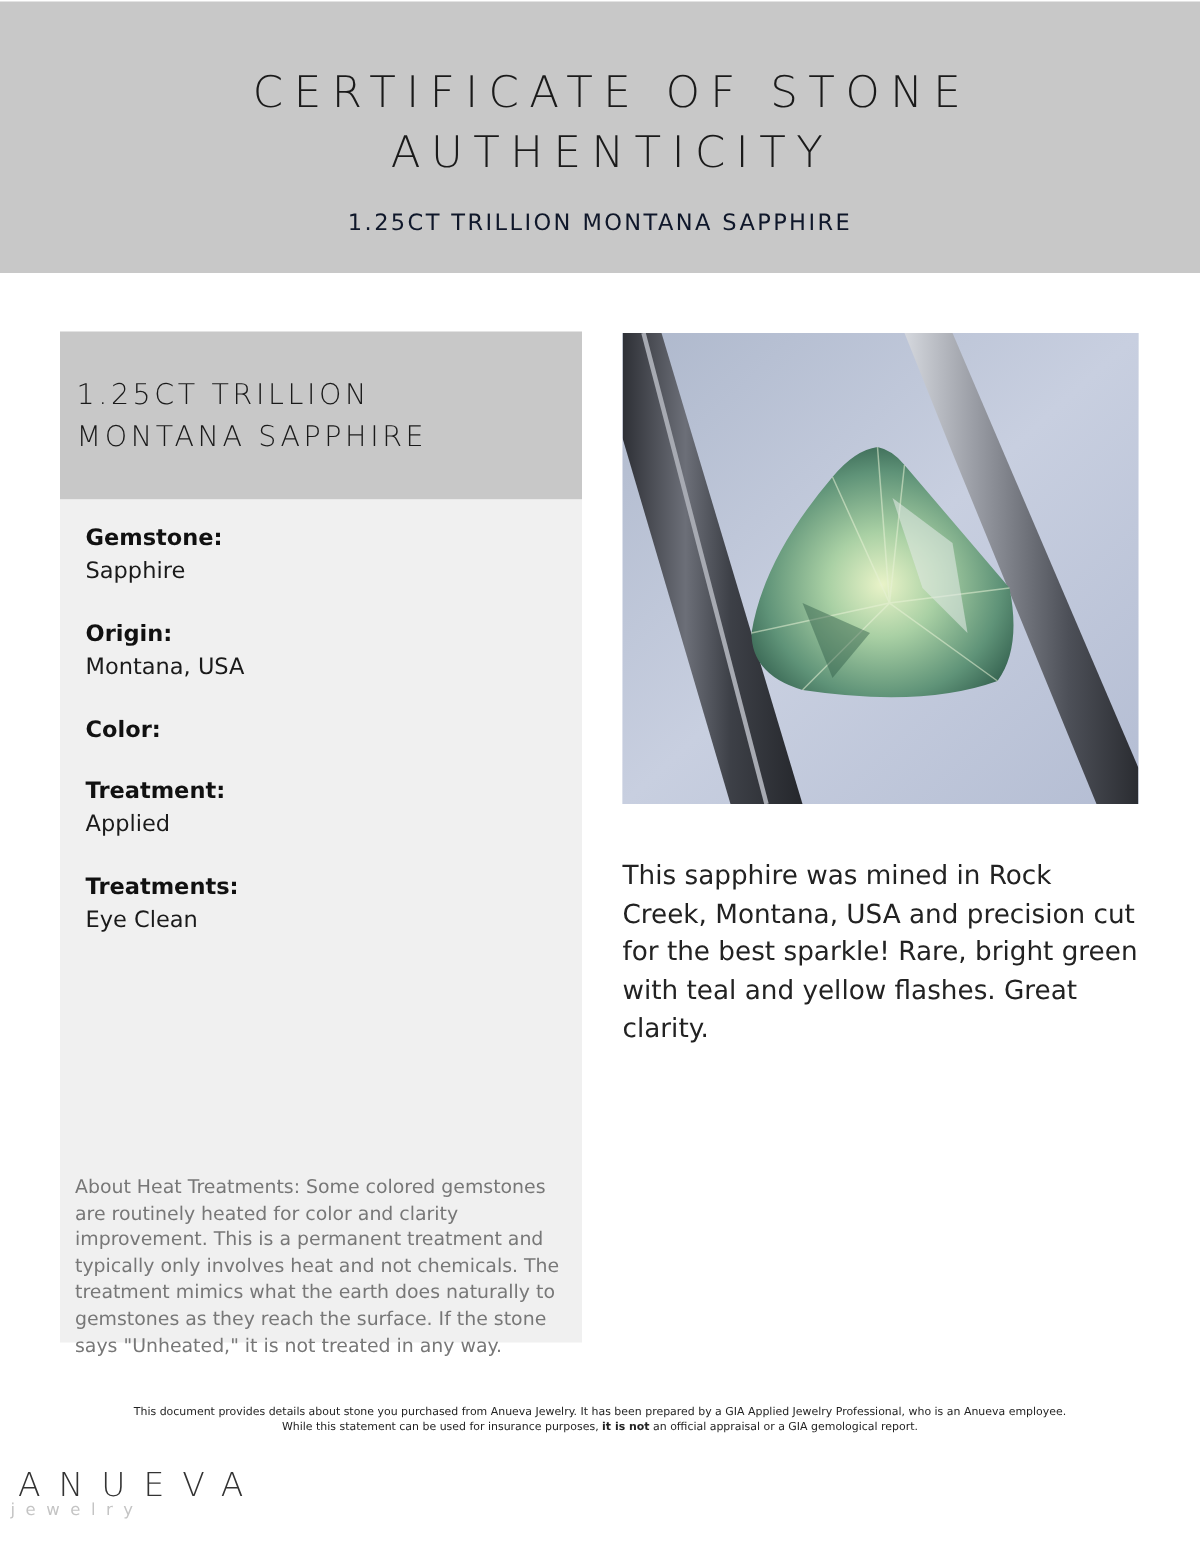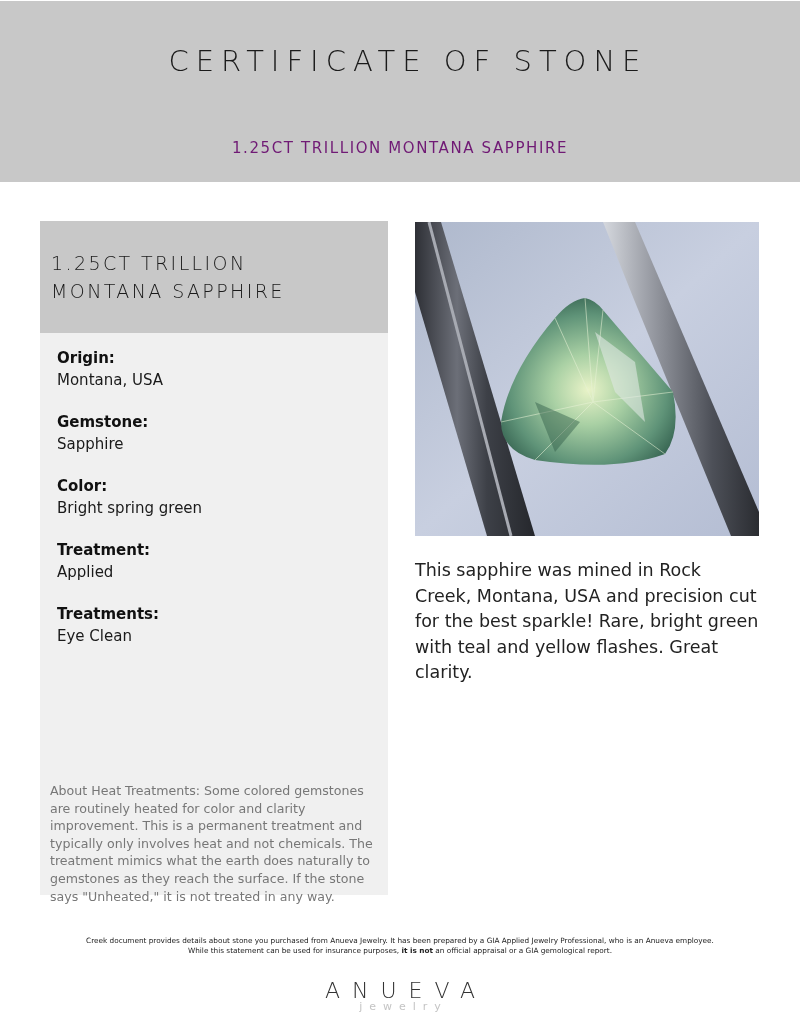--- a/index.html
+++ b/index.html
@@ -10,21 +10,21 @@
     position: absolute; left: 0; top: 1px; width: 800px; height: 181px;
     background: #c8c8c8; text-align: center;
   }
   .header .title {
     position: absolute; left: 0; right: 0; top: 40px;
     font-size: 29px; font-weight: 300; letter-spacing: 7px; line-height: 40px;
     color: #1a1a1a; font-family: "DejaVu Sans", sans-serif; padding-left: 16px;
   }
   .header .subtitle {
     position: absolute; left: 0; right: 0; top: 138px;
-    font-size: 15px; letter-spacing: 1.6px; color: #701a75; font-family: "DejaVu Sans", sans-serif;
+    font-size: 15px; letter-spacing: 1.6px; color: #0f172a; font-family: "DejaVu Sans", sans-serif;
   }
 
   .left-col { position: absolute; left: 40px; top: 221px; width: 348px; }
   .left-head {
     background: #c8c8c8; height: 112px; padding: 28px 0 0 11px;
     font-family: "DejaVu Sans", sans-serif; font-size: 19px; letter-spacing: 2.4px;
     line-height: 28px; color: #1a1a1a; font-weight: 300;
   }
   .left-body { background: #f0f0f0; height: 562px; padding: 14px 0 0 17px; position: relative; }
   .spec { margin-bottom: 19px; font-family: "DejaVu Sans", sans-serif; }
@@ -34,61 +34,61 @@
     position: absolute; left: 10px; top: 449px; width: 332px;
     font-size: 12.6px; line-height: 17.6px; color: #777; font-family: "DejaVu Sans", sans-serif;
   }
 
   .photo {
     position: absolute; left: 415px; top: 222px; width: 344px; height: 314px; overflow: hidden;
     background: linear-gradient(170deg, #b6bfd2 0%, #c6cde0 45%, #b9c1d6 100%);
   }
 
   .desc {
-    position: absolute; left: 415px; top: 558px; width: 345px;
+    position: absolute; left: 415px; top: 572px; width: 345px;
     font-family: "DejaVu Sans", sans-serif; font-size: 17.5px; line-height: 25.5px; color: #222;
   }
 
   .disclaimer {
     position: absolute; left: 0; right: 0; top: 936px; text-align: center;
     font-family: "DejaVu Sans", sans-serif; font-size: 7.3px; line-height: 10px; color: #222;
   }
   .disclaimer b { font-weight: bold; }
 
-  .logo { position: absolute; left: 0; right: 0; top: 978px; text-align: center; }
+  .logo { position: absolute; left: 0; right: 0; top: 978px; }
   .logo .brand { font-family: "DejaVu Sans", sans-serif; font-size: 22px; letter-spacing: 12px; color: #333; font-weight: 300; padding-left: 12px; }
   .logo .sub { font-family: "DejaVu Sans", sans-serif; font-size: 11px; letter-spacing: 7px; color: #c4c4c4; margin-top: -3px; padding-left: 7px; }
 </style>
 </head>
 <body>
 
 <div class="header">
   <div class="title">
     <div>CERTIFICATE OF STONE</div>
+    <div>AUTHENTICITY</div>
   </div>
   <div class="subtitle">1.25CT TRILLION MONTANA SAPPHIRE</div>
 </div>
 
 <div class="left-col">
   <div class="left-head">
     <div>1.25CT TRILLION</div>
     <div>MONTANA SAPPHIRE</div>
   </div>
   <div class="left-body">
     <div class="spec">
+      <div class="label">Gemstone:</div>
+      <div class="value">Sapphire</div>
+    </div>
+    <div class="spec">
       <div class="label">Origin:</div>
       <div class="value">Montana, USA</div>
     </div>
     <div class="spec">
-      <div class="label">Gemstone:</div>
-      <div class="value">Sapphire</div>
-    </div>
-    <div class="spec">
       <div class="label">Color:</div>
-      <div class="value">Bright spring green</div>
     </div>
     <div class="spec">
       <div class="label">Treatment:</div>
       <div class="value">Applied</div>
     </div>
     <div class="spec">
       <div class="label">Treatments:</div>
       <div class="value">Eye Clean</div>
     </div>
     <div class="heat-note">About Heat Treatments: Some colored gemstones are routinely heated for color and clarity improvement. This is a permanent treatment and typically only involves heat and not chemicals. The treatment mimics what the earth does naturally to gemstones as they reach the surface. If the stone says "Unheated," it is not treated in any way.</div>
@@ -137,20 +137,20 @@
       <path d="M188,88 L178,180"></path>
     </g>
     <polygon points="180,110 220,140 230,200 200,170" fill="#dfe8e2" opacity="0.6"></polygon>
     <polygon points="120,180 165,200 140,230" fill="#2f5c48" opacity="0.45"></polygon>
   </svg>
 </div>
 
 <div class="desc">This sapphire was mined in Rock Creek, Montana, USA and precision cut for the best sparkle! Rare, bright green with teal and yellow flashes. Great clarity.</div>
 
 <div class="disclaimer">
-  <div>Creek document provides details about stone you purchased from Anueva Jewelry. It has been prepared by a GIA Applied Jewelry Professional, who is an Anueva employee.</div>
+  <div>This document provides details about stone you purchased from Anueva Jewelry. It has been prepared by a GIA Applied Jewelry Professional, who is an Anueva employee.</div>
   <div><span>While this statement can be used for insurance purposes, </span><b>it is not</b><span> an official appraisal or a GIA gemological report.</span></div>
 </div>
 
 <div class="logo">
   <div class="brand">ANUEVA</div>
   <div class="sub">jewelry</div>
 </div>
 
 </body></html>

